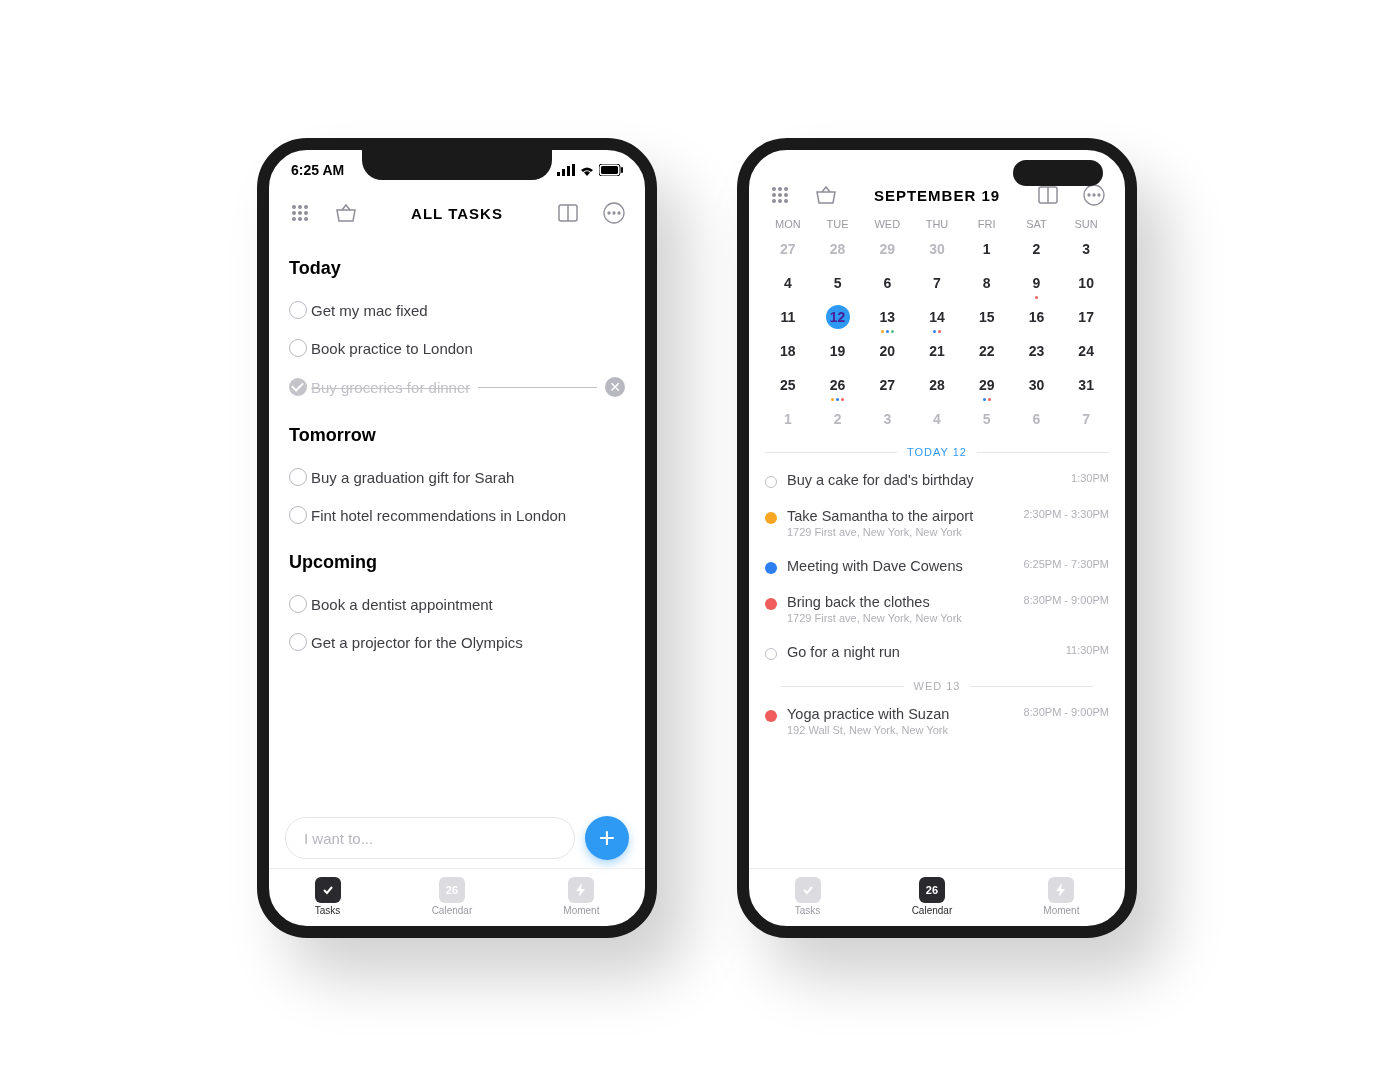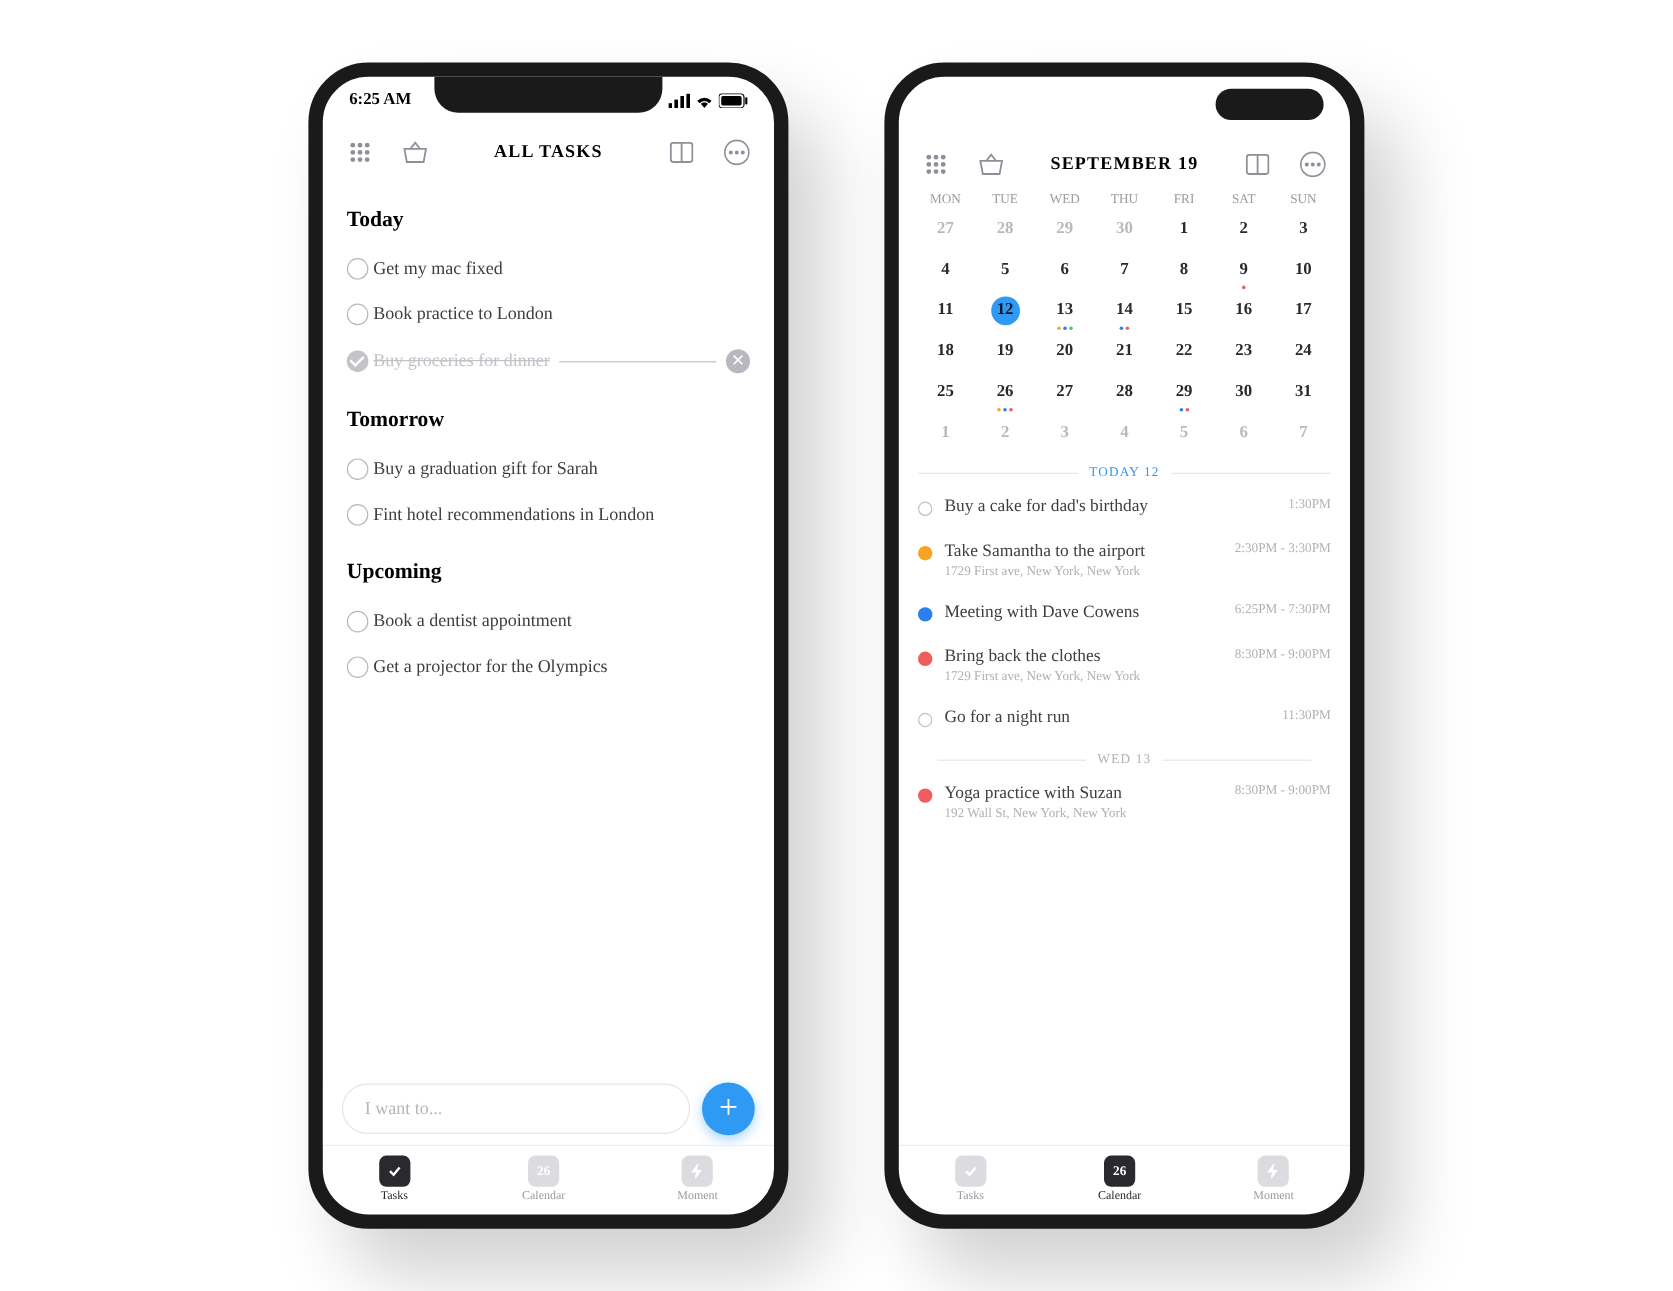--- a/index.html
+++ b/index.html
@@ -7,27 +7,26 @@
     width:1394px; height:1076px;
     background:#ffffff;
     font-family: -apple-system, "Helvetica Neue", Helvetica, Arial, sans-serif;
     display:flex; justify-content:center; align-items:center;
   }
   .stage { display:flex; gap:80px; }
 
   
   .phone {
     position:relative;
-    width:400px; height:972px;
+    width:400px; height:800px;
     border-radius:50px;
     border:12px solid #1a1a1a;
     background:#ffffff;
     box-shadow: 30px 40px 60px rgba(0,0,0,0.18);
     overflow:hidden;
-    font-family:Liberation Serif, serif;
   }
   .phone.iphone::before{ 
     content:""; position:absolute; top:0; left:50%; transform:translateX(-50%);
     width:190px; height:30px; background:#1a1a1a;
     border-bottom-left-radius:20px; border-bottom-right-radius:20px;
     z-index:10;
   }
   .phone.android .punchhole{
     position:absolute; top:10px; right:22px;
     width:90px; height:26px; background:#1a1a1a; border-radius:18px; z-index:10;
@@ -69,29 +68,29 @@
   .fab { width:44px; height:44px; border-radius:50%; background:#2f9af3; color:#fff; font-size:28px; display:flex; align-items:center; justify-content:center; box-shadow:0 4px 10px rgba(47,154,243,0.4); }
 
   
   .tabbar { display:flex; justify-content:space-around; padding:8px 0 10px; border-top:1px solid #eee; }
   .tab { display:flex; flex-direction:column; align-items:center; gap:2px; font-size:10px; color:#9a9aa0; }
   .tab .tile { width:26px; height:26px; border-radius:6px; background:#dcdce0; display:flex; align-items:center; justify-content:center; font-size:11px; color:#fff; font-weight:600; }
   .tab.active .tile { background:#2a2a2e; }
   .tab.active { color:#2a2a2e; }
 
   
-  .cal-header { padding-top:60px;justify-content:space-between; }
+  .cal-header { padding-top:32px;justify-content:space-between; }
   .weekdays, .dates-row { display:grid; grid-template-columns:repeat(7,1fr); text-align:center; }
   .weekdays { font-size:11px; color:#9a9aa0; padding:6px 14px 2px; }
   .dates { padding:0 14px; }
   .dates-row { padding:3px 0; }
   .day { font-size:14px; font-weight:600; color:#2a2a2e; height:28px; display:flex; flex-direction:column; align-items:center; justify-content:center; position:relative; }
   .day.muted { color:#b8b8bf; }
   .day .num { width:24px; height:24px; line-height:24px; border-radius:50%; }
-  .day.selected .num { background:#2f9af3; color:#0f172a; }
+  .day.selected .num { background:#2f9af3; color:#4c1d95; }
   .dots { position:absolute; bottom:-2px; display:flex; gap:2px; }
   .dots span { width:3px; height:3px; border-radius:50%; }
 
   .divider-label { display:flex; align-items:center; gap:10px; font-size:11px; letter-spacing:1px; padding:10px 16px 4px; }
   .divider-label .line { flex:1; height:1px; background:#e5e5ea; }
   .divider-label.today { color:#2f9af3; }
   .divider-label.grey { color:#b0b0b6; }
 
   .agenda { padding:0 16px; flex:1; overflow:hidden; }
   .event-row { display:flex; align-items:flex-start; gap:10px; padding:10px 0; }

